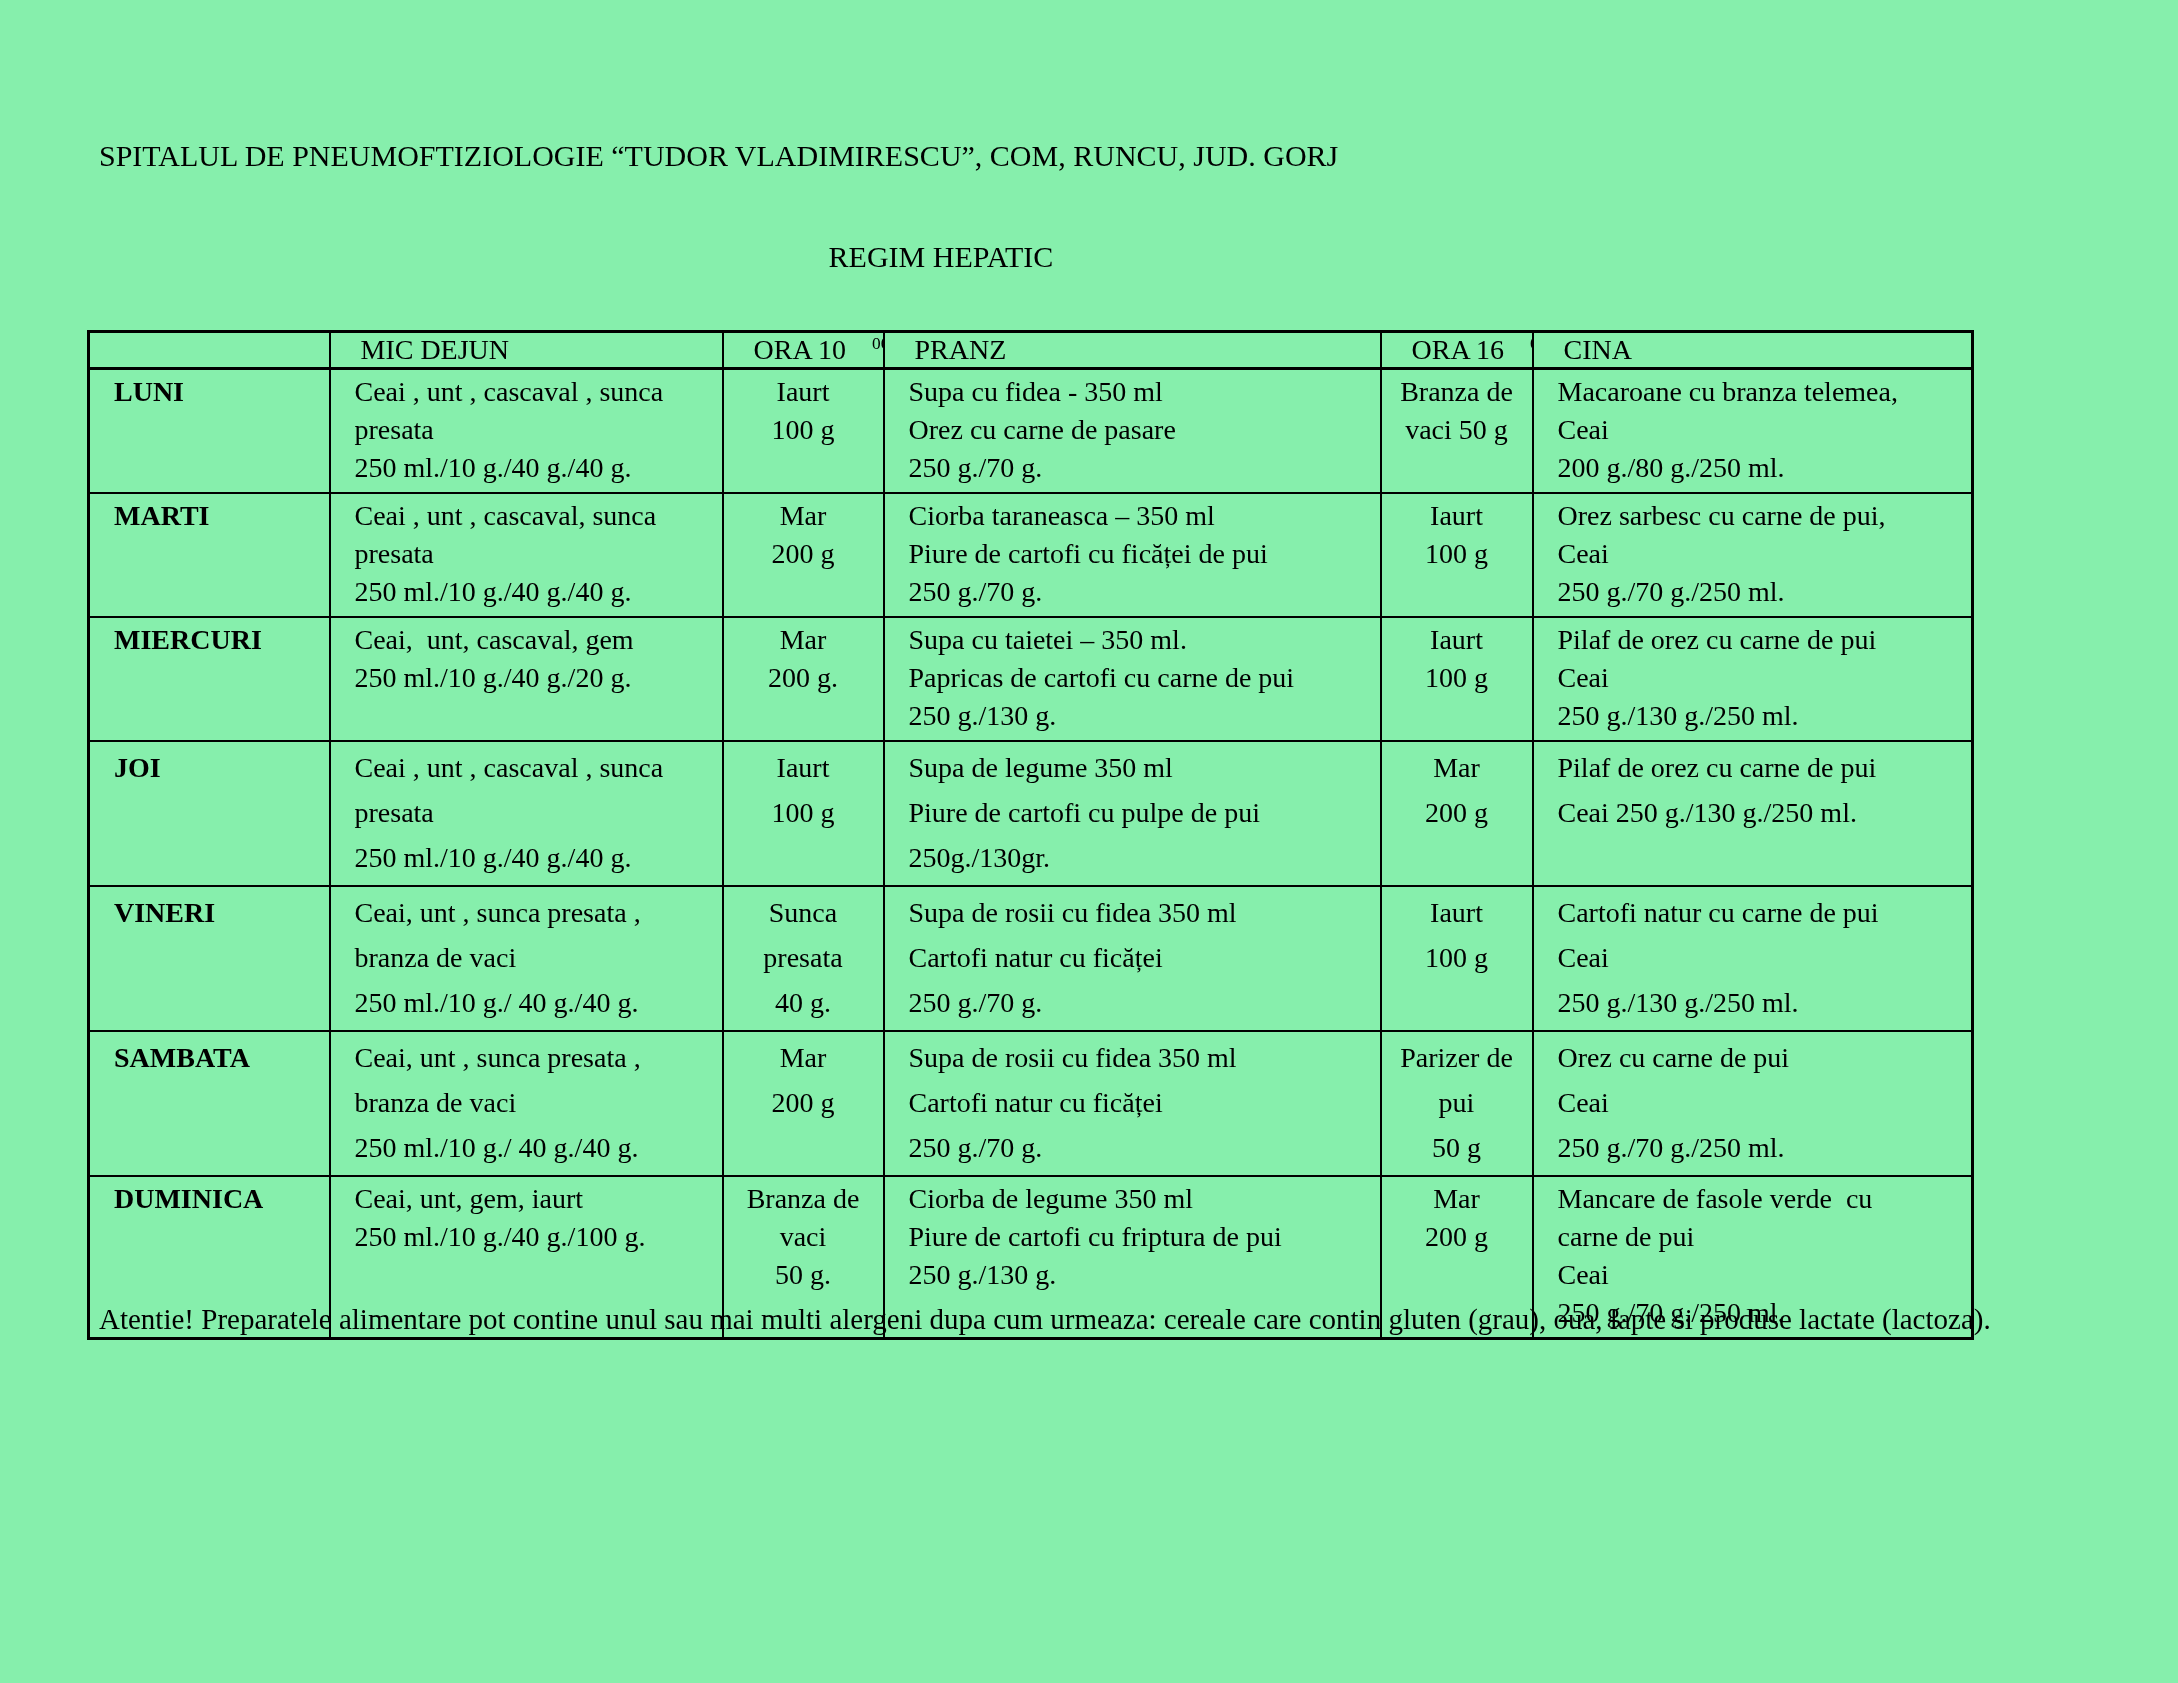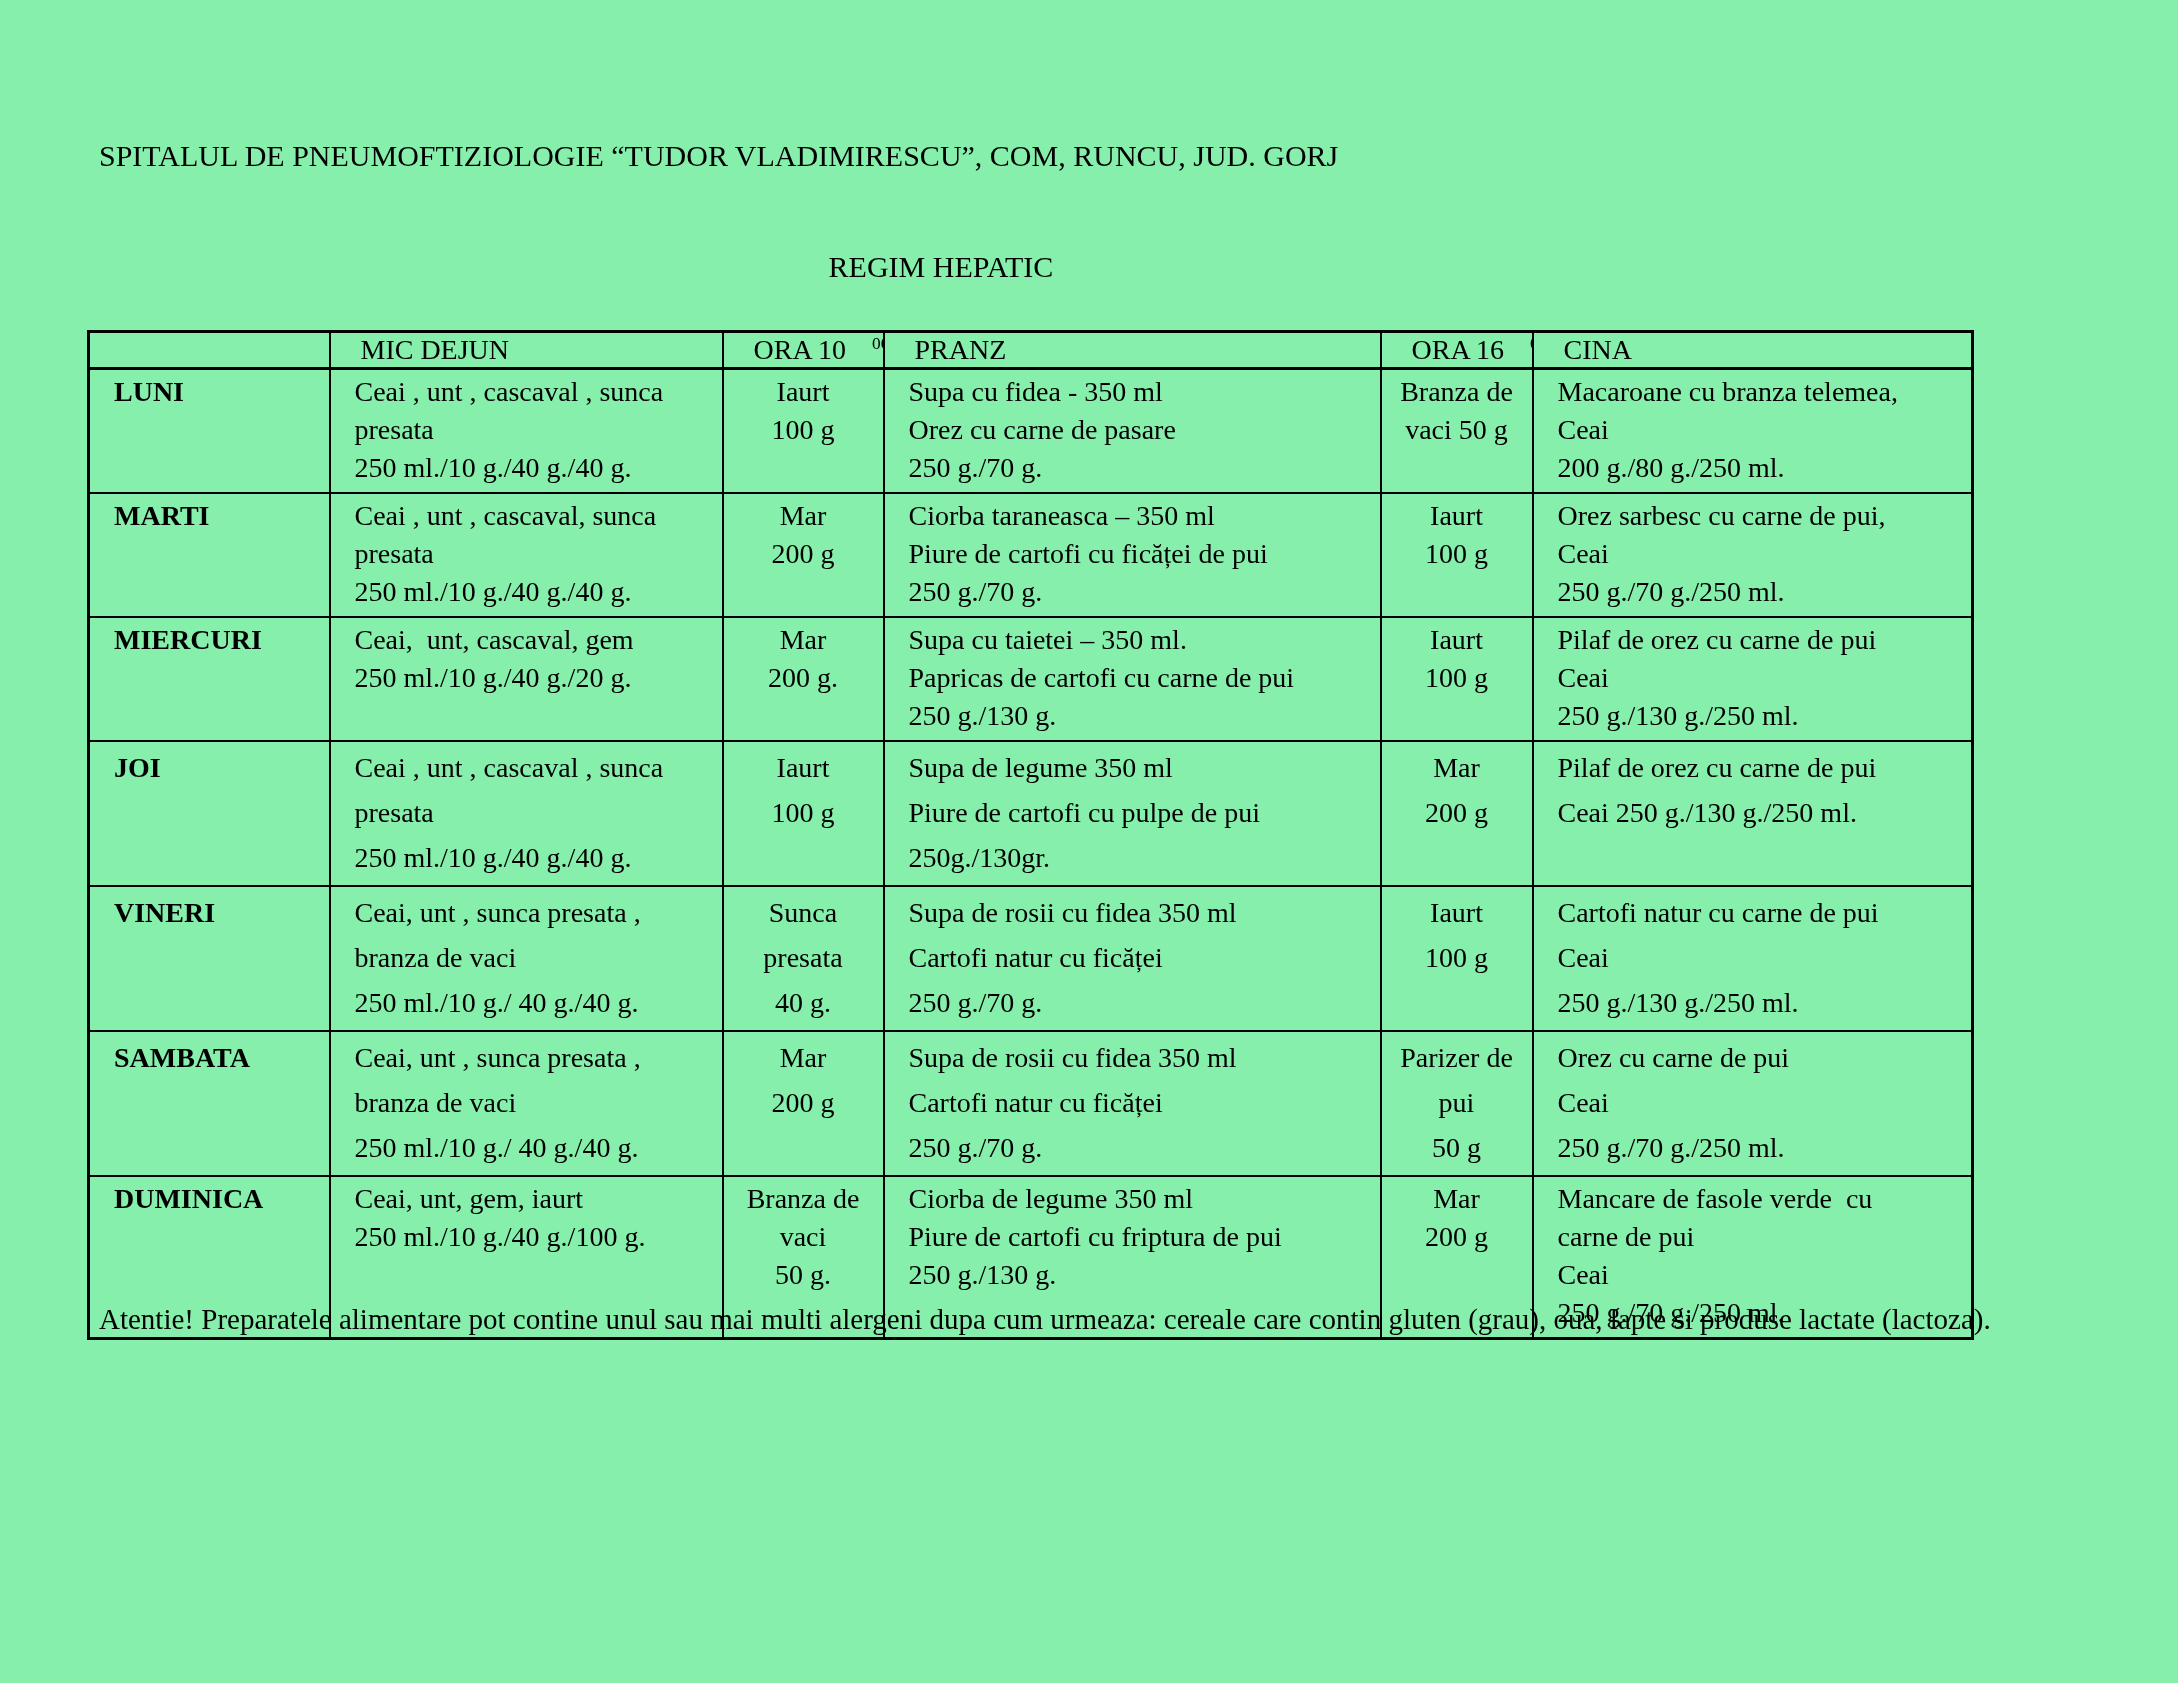--- a/index.html
+++ b/index.html
@@ -15,21 +15,21 @@
   .header-line {
     position: absolute;
     left: 99px;
     top: 139px;
     font-size: 30px;
     white-space: nowrap;
   }
   .doc-title {
     position: absolute;
     left: 0;
-    top: 250px;
+    top: 240px;
     width: 1882px;
     text-align: center;
     font-size: 30px;
   }
   table.menu-table {
     position: absolute;
     left: 87px;
     top: 330px;
     width: 1884px;
     border-collapse: collapse;

